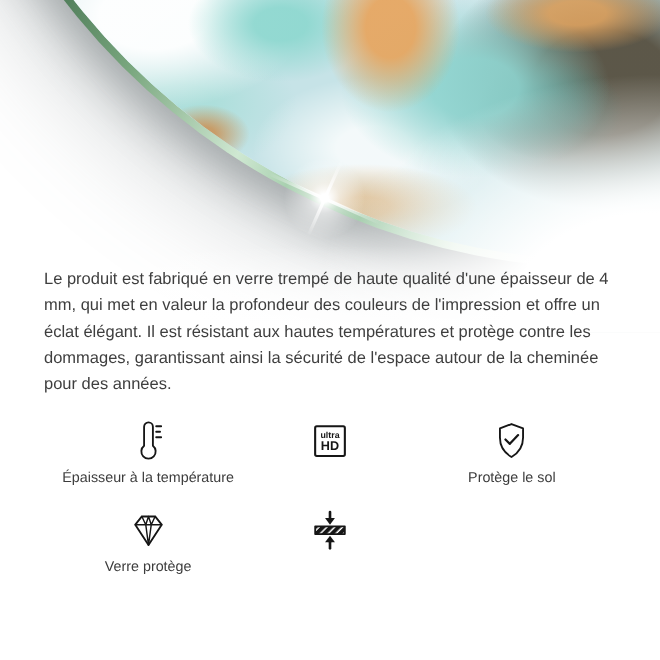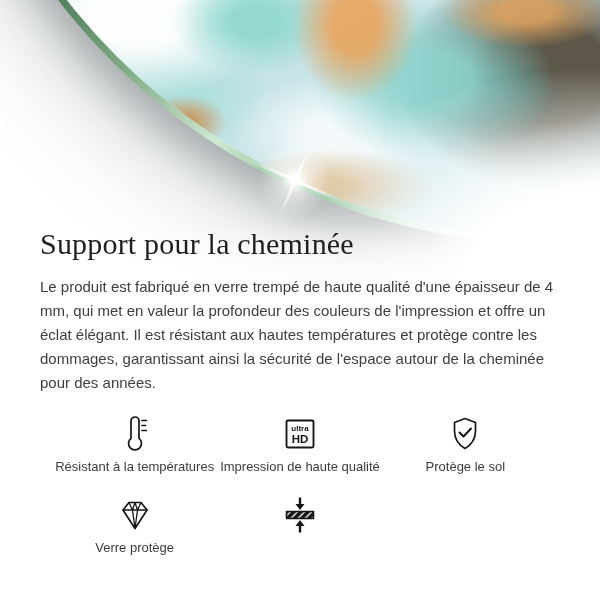--- a/index.html
+++ b/index.html
@@ -82,48 +82,46 @@
   <div class="hero-fade"></div>
   <div class="sparkle">
     <div class="glow"></div>
       <div class="ray-h"></div>
       <div class="ray-v"></div>
   </div>
 </div>
 
 <div class="content">
   <h1 class="page-title" style="margin:0;">
-    <div>Support pour la cheminée</div>
   </h1>
 
   <p class="description">Le produit est fabriqué en verre trempé de haute qualité d'une épaisseur de 4 mm, qui met en valeur la profondeur des couleurs de l'impression et offre un éclat élégant. Il est résistant aux hautes températures et protège contre les dommages, garantissant ainsi la sécurité de l'espace autour de la cheminée pour des années.</p>
 
   <div class="features">
 
     <div class="feature">
       <span class="icon">
         <svg viewBox="0 0 40 40">
           <path d="M16 7 a4 4 0 0 1 8 0 v17.3 a6.5 6.5 0 1 1 -8 0 Z"></path>
           <line x1="27" y1="6.5" x2="31.5" y2="6.5"></line>
           <line x1="27" y1="11.5" x2="30.5" y2="11.5"></line>
           <line x1="27" y1="16.5" x2="31.5" y2="16.5"></line>
         </svg>
       </span>
-      <span class="label">Résistant à la températures</span>
+      <span class="label">Épaisseur à la température</span>
     </div>
 
     <div class="feature">
       <span class="icon">
         <svg viewBox="0 0 40 40">
           <rect x="6.5" y="6.5" width="27" height="27" rx="1.5" stroke-width="1.9"></rect>
           <text x="20" y="17" text-anchor="middle" font-size="8" font-weight="700">ultra</text>
           <text x="20" y="28.5" text-anchor="middle" font-size="11.5" font-weight="700">HD</text>
         </svg>
       </span>
-      <span class="label">Impression de haute qualité</span>
     </div>
 
     <div class="feature">
       <span class="icon">
         <svg viewBox="0 0 40 40">
           <path d="M20 4.5 L30.5 8.5 V17 C30.5 25.5 26 31 20 34.5 C14 31 9.5 25.5 9.5 17 V8.5 Z"></path>
           <path d="M14.5 18.5 L18.5 22.5 L26 14.5" stroke-width="2"></path>
         </svg>
       </span>
       <span class="label">Protège le sol</span>

